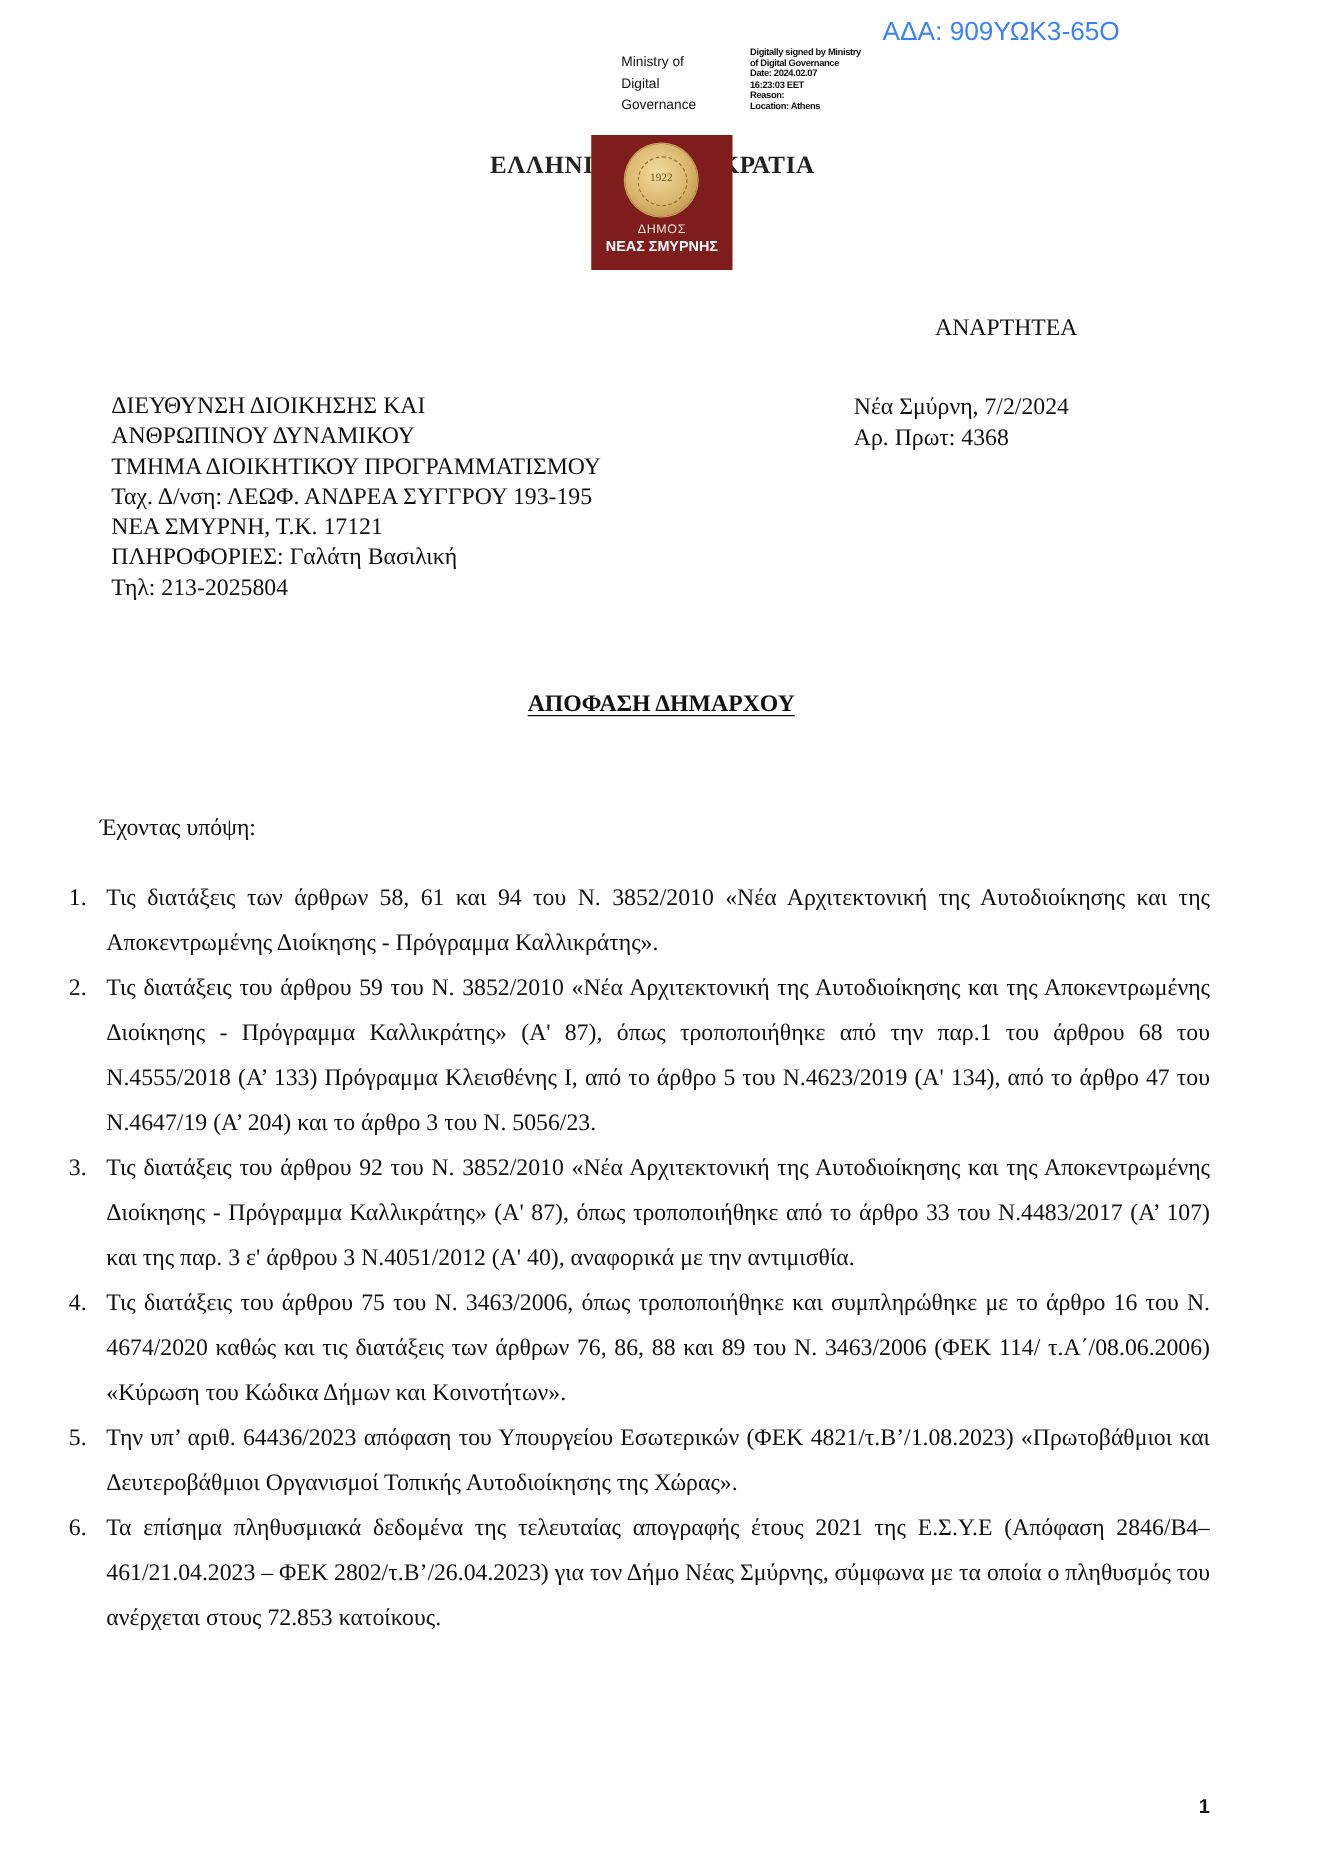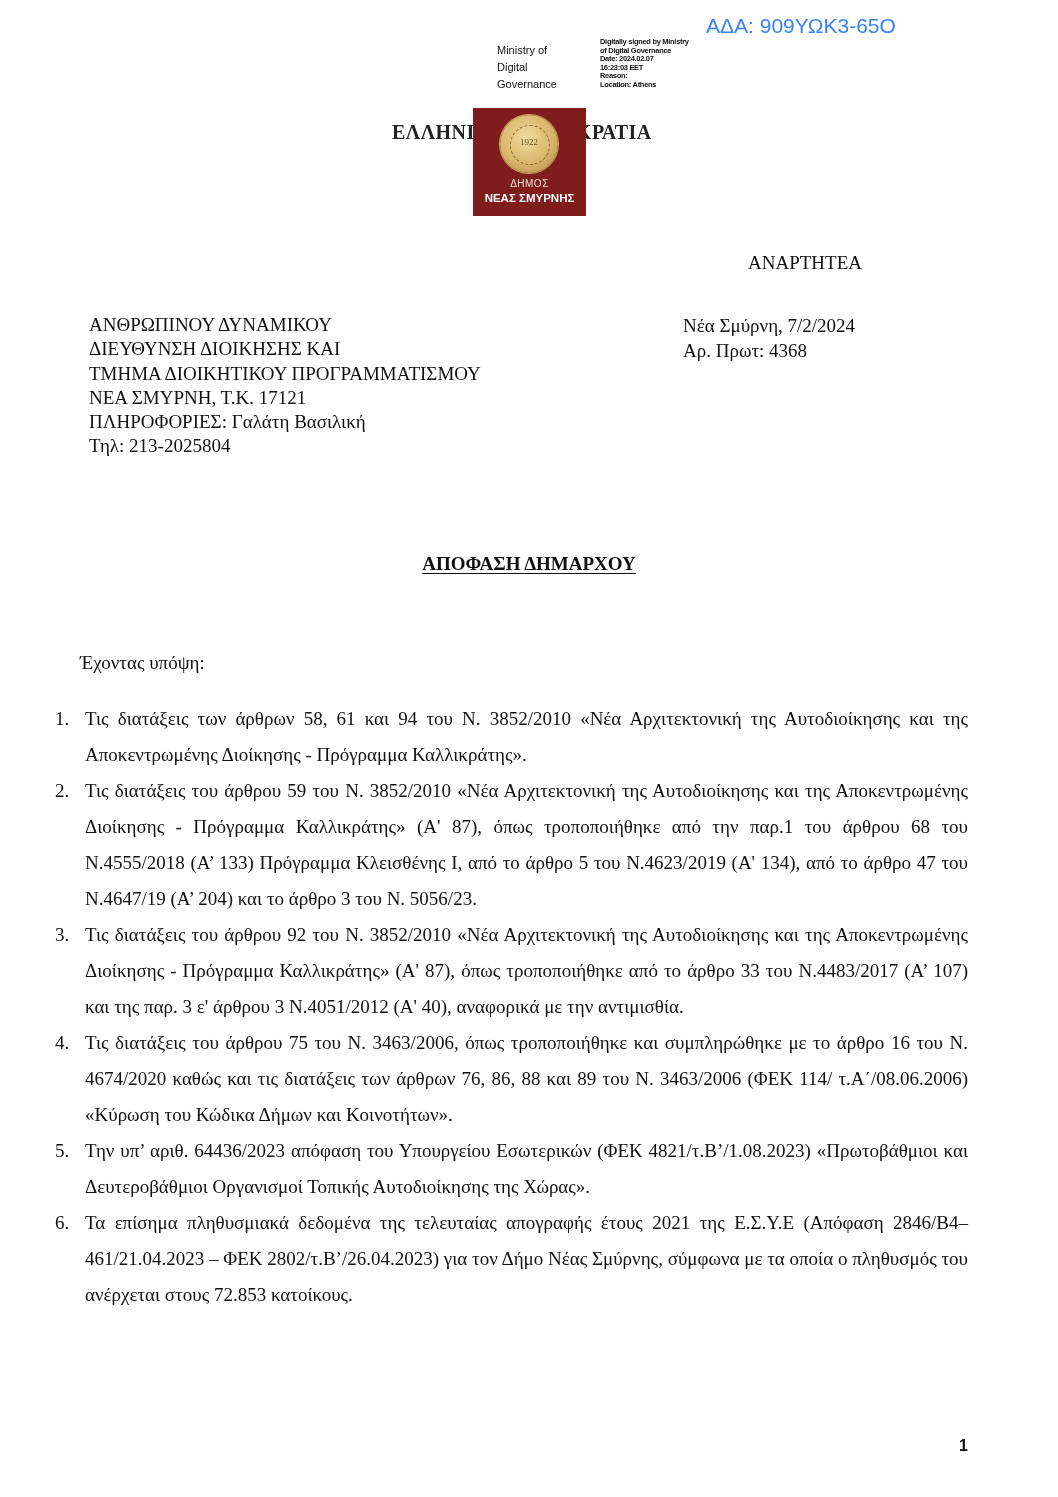--- a/index.html
+++ b/index.html
@@ -68,23 +68,24 @@
     <div class="inner"></div>
     <div class="year">1922</div>
   </div>
   <div class="t1">ΔΗΜΟΣ</div>
   <div class="t2">ΝΕΑΣ ΣΜΥΡΝΗΣ</div>
 </div>
 
 <div class="abs post">ΑΝΑΡΤΗΤΕΑ</div>
 
 <div class="abs sender">
+  <div>ΔΙΕΥΘΥΝΣΗ ΔΙΟΙΚΗΣΗΣ ΚΑΙ</div>
   <div>ΑΝΘΡΩΠΙΝΟΥ ΔΥΝΑΜΙΚΟΥ</div>
-  <div>ΔΙΕΥΘΥΝΣΗ ΔΙΟΙΚΗΣΗΣ ΚΑΙ</div>
   <div>ΤΜΗΜΑ ΔΙΟΙΚΗΤΙΚΟΥ ΠΡΟΓΡΑΜΜΑΤΙΣΜΟΥ</div>
+  <div>Ταχ. Δ/νση: ΛΕΩΦ. ΑΝΔΡΕΑ ΣΥΓΓΡΟΥ 193-195</div>
   <div>ΝΕΑ ΣΜΥΡΝΗ, Τ.Κ. 17121</div>
   <div>ΠΛΗΡΟΦΟΡΙΕΣ: Γαλάτη Βασιλική</div>
   <div>Τηλ: 213-2025804</div>
 </div>
 
 <div class="abs placebox">
   <div>Νέα Σμύρνη, 7/2/2024</div>
   <div>Αρ. Πρωτ:  4368</div>
 </div>
 

